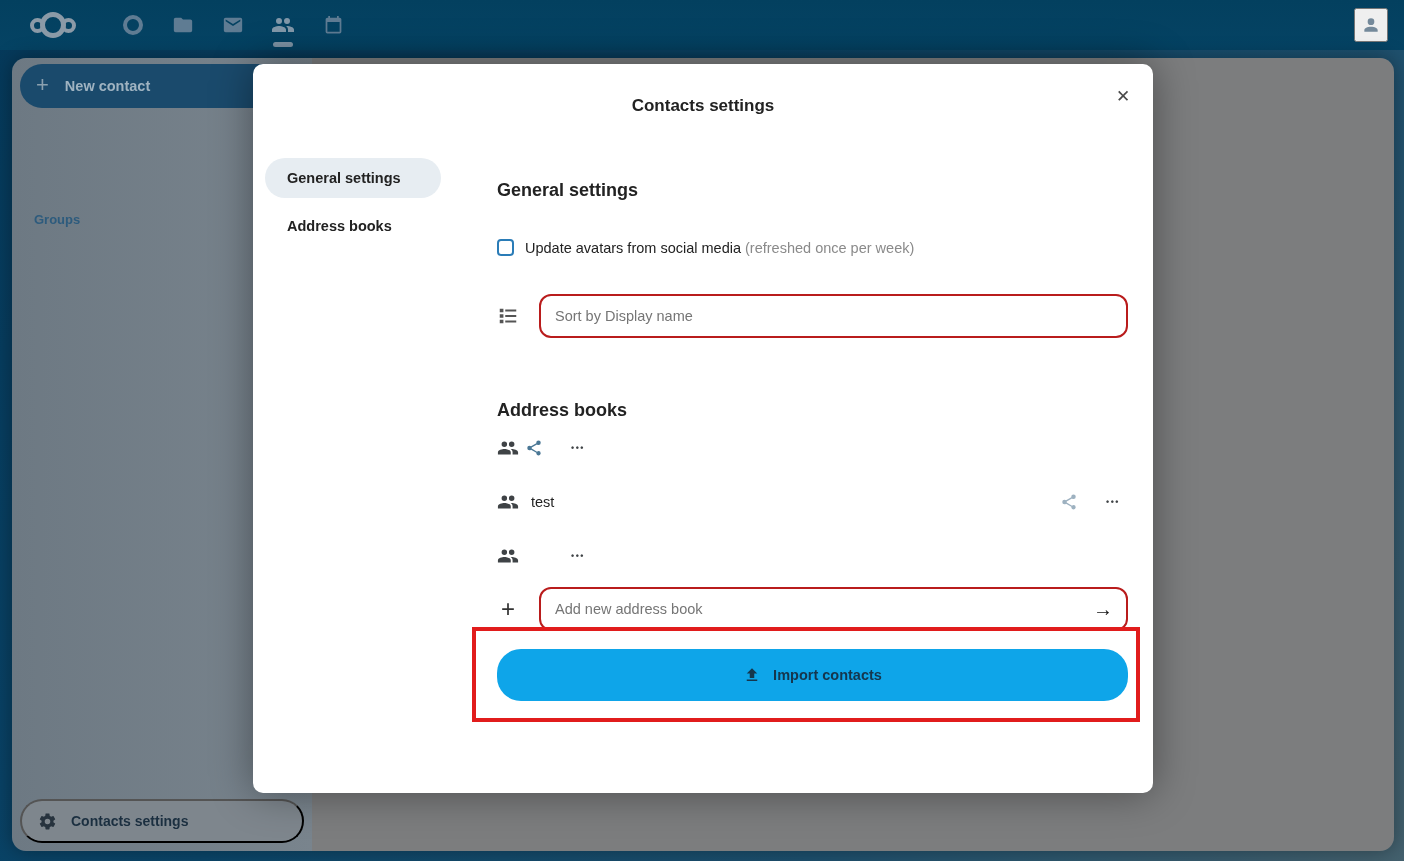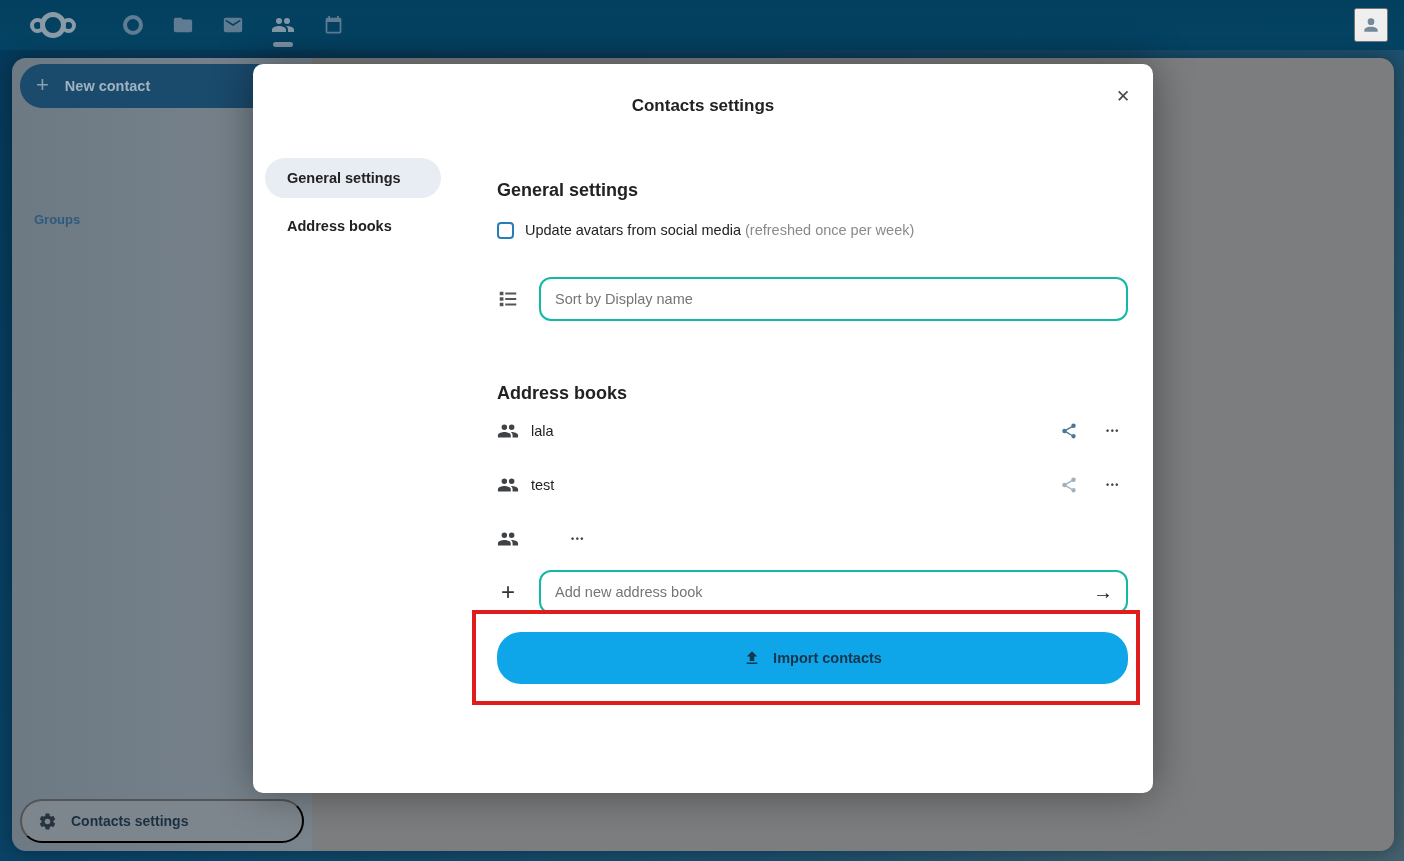--- a/index.html
+++ b/index.html
@@ -58,27 +58,27 @@
   .modal-title { text-align:center; padding-top:32px; font-size:17px; font-weight:bold; color:#222; }
   .modal-body { display:flex; margin-top:42px; padding:0 25px 0 12px; }
   .modal-nav { width:176px; flex:none; }
   .nav-item { width:100%; height:40px; border-radius:22px; display:flex; align-items:center;
     padding-left:22px; font-size:14.5px; font-weight:bold; color:#222; margin-bottom:8px;
     background:transparent; border:none; }
   .nav-item.active { background:#e7edf2; }
   .modal-content { flex:1; margin-left:56px; }
   .section-heading { font-size:18px; font-weight:bold; color:#222; }
   .heading-general { margin-top:22px; }
-  .checkbox-row { margin-top:21px; display:flex; align-items:flex-start; }
+  .checkbox-row { margin-top:38px; display:flex; align-items:center; }
   .checkbox { width:17px; height:17px; border:2px solid #2a7cb7; border-radius:4px; background:#fff; flex:none; }
   .checkbox-label { margin-left:11px; font-size:14.5px; color:#222; }
   .checkbox-note { color:#8a8a8a; }
   .sort-row { margin-top:38px; display:flex; align-items:center; }
   .sort-row svg { fill:#555; flex:none; }
-  .text-input { flex:1; margin-left:20px; height:44px; border:2px solid #14b8a6; border-radius:12px;
+  .text-input { flex:1; margin-left:20px; height:44px; border:2px solid #b91c1c; border-radius:12px;
     display:flex; align-items:center; padding:0 14px; font-size:14.5px; color:#757575; background:#fff; }
   .heading-books { margin-top:62px; }
   .book-row { height:54px; display:flex; align-items:center; }
   .book-row:first-of-type { margin-top:18px; }
   .book-row > svg { fill:#3f4346; flex:none; }
   .book-name { margin-left:12px; font-size:14.5px; color:#222; flex:1; }
   .share-btn { width:30px; height:30px; border:none; background:transparent; display:flex;
     align-items:center; justify-content:center; }
   .share-btn svg { fill:#4a7795; }
   .share-btn.faded svg { fill:#9db1c0; }
@@ -198,21 +198,20 @@
           <span>Sort by Display name</span>
         </div>
       </div>
 
       <h3 class="section-heading heading-books">Address books</h3>
 
       <div class="book-row">
         <svg width="22" height="22" viewBox="0 0 24 24">
             <path d="M16,13C15.71,13 15.38,13 15.03,13.05C16.19,13.89 17,15 17,16.5V19H23V16.5C23,14.17 18.33,13 16,13M8,13C5.67,13 1,14.17 1,16.5V19H15V16.5C15,14.17 10.33,13 8,13M8,11A3,3 0 0,0 11,8A3,3 0 0,0 8,5A3,3 0 0,0 5,8A3,3 0 0,0 8,11M16,11A3,3 0 0,0 19,8A3,3 0 0,0 16,5A3,3 0 0,0 13,8A3,3 0 0,0 16,11Z"></path>
           </svg>
-        <span class="book-name">lala</span>
         <button class="share-btn">
           <svg width="18" height="18" viewBox="0 0 24 24">
               <path d="M18,16.08C17.24,16.08 16.56,16.38 16.04,16.85L8.91,12.7C8.96,12.47 9,12.24 9,12C9,11.76 8.96,11.53 8.91,11.3L15.96,7.19C16.5,7.69 17.21,8 18,8A3,3 0 0,0 21,5A3,3 0 0,0 18,2A3,3 0 0,0 15,5C15,5.24 15.04,5.47 15.09,5.7L8.04,9.81C7.5,9.31 6.79,9 6,9A3,3 0 0,0 3,12A3,3 0 0,0 6,15C6.79,15 7.5,14.69 8.04,14.19L15.16,18.34C15.11,18.55 15.08,18.77 15.08,19C15.08,20.61 16.39,21.91 18,21.91C19.61,21.91 20.92,20.61 20.92,19A2.92,2.92 0 0,0 18,16.08Z"></path>
             </svg>
         </button>
         <button class="dots-btn">•••</button>
       </div>
 
       <div class="book-row">
         <svg width="22" height="22" viewBox="0 0 24 24">

